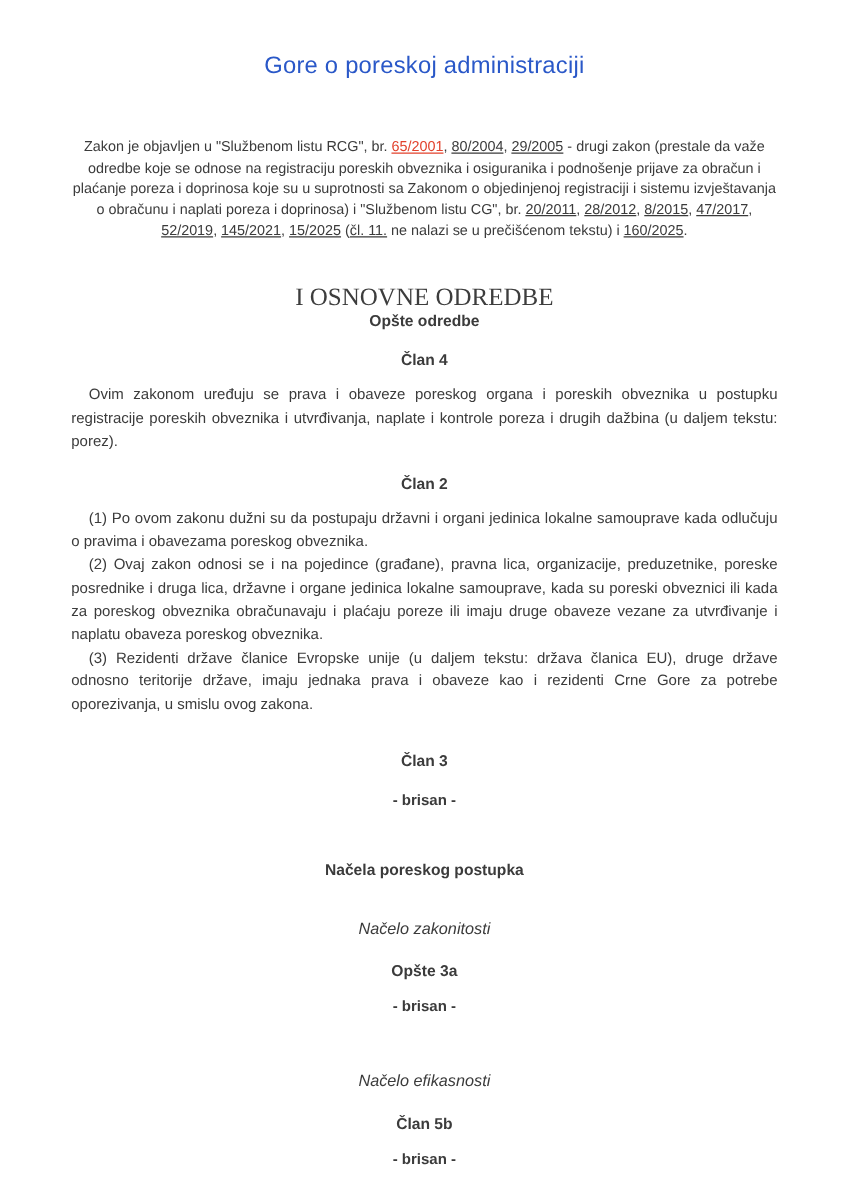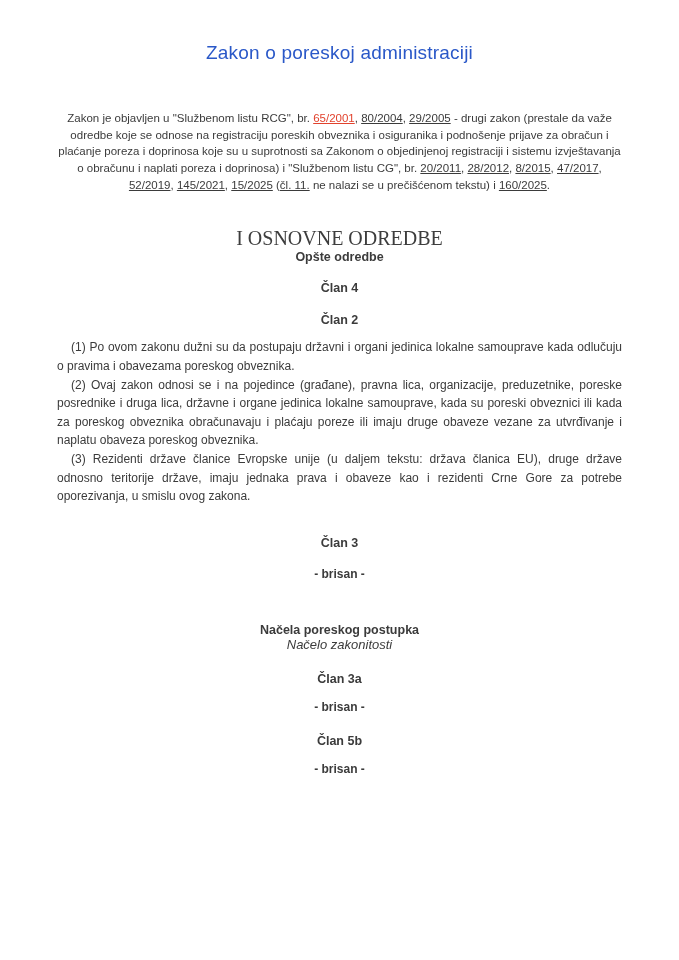--- a/index.html
+++ b/index.html
@@ -73,49 +73,51 @@
     font-style: italic;
     font-weight: 400;
   }
   
   .mt-11 { margin-top: 11px; }
   .mt-14 { margin-top: 14px; }
   .mt-17 { margin-top: 17px; }
   .mt-18 { margin-top: 18px; }
   .mt-20 { margin-top: 20px; }
   .mt-30 { margin-top: 30px; }
-  .mt-32 { }
+  .mt-32 { margin-top: 32px; }
   .mt-42 { margin-top: 42px; }
   .mt-45 { margin-top: 45px; }
 </style>
 </head>
 <body>
 
 <div class="page">
 
-  <h1 class="doc-title">Zakon o poreskoj administraciji</h1>
+  <h1 class="doc-title">Gore o poreskoj administraciji</h1>
 
   <p class="intro"><span>Zakon je objavljen u "Službenom listu RCG", br. </span><a class="lnk red">65/2001</a><span>, </span><a class="lnk">80/2004</a><span>, </span><a class="lnk">29/2005</a><span> - drugi zakon (prestale da važe odredbe koje se odnose na registraciju poreskih obveznika i osiguranika i podnošenje prijave za obračun i plaćanje poreza i doprinosa koje su u suprotnosti sa Zakonom o objedinjenoj registraciji i sistemu izvještavanja o obračunu i naplati poreza i doprinosa) i "Službenom listu CG", br. </span><a class="lnk">20/2011</a><span>, </span><a class="lnk">28/2012</a><span>, </span><a class="lnk">8/2015</a><span>, </span><a class="lnk">47/2017</a><span>, </span><a class="lnk">52/2019</a><span>, </span><a class="lnk">145/2021</a><span>, </span><a class="lnk">15/2025</a><span> (</span><a class="lnk">čl. 11.</a><span> ne nalazi se u prečišćenom tekstu) i </span><a class="lnk">160/2025</a><span>.</span></p>
 
   <h2 class="section-heading">I OSNOVNE ODREDBE</h2>
 
   <h3 class="sub-heading">Opšte odredbe</h3>
 
   <h4 class="clan mt-17">Član 4</h4>
+  <p class="body-p mt-11">Ovim zakonom uređuju se prava i obaveze poreskog organa i poreskih obveznika u postupku registracije poreskih obveznika i utvrđivanja, naplate i kontrole poreza i drugih dažbina (u daljem tekstu: porez).</p>
 
   <h4 class="clan mt-18">Član 2</h4>
   <p class="body-p mt-11">(1) Po ovom zakonu dužni su da postupaju državni i organi jedinica lokalne samouprave kada odlučuju o pravima i obavezama poreskog obveznika.</p>
   <p class="body-p">(2) Ovaj zakon odnosi se i na pojedince (građane), pravna lica, organizacije, preduzetnike, poreske posrednike i druga lica, državne i organe jedinica lokalne samouprave, kada su poreski obveznici ili kada za poreskog obveznika obračunavaju i plaćaju poreze ili imaju druge obaveze vezane za utvrđivanje i naplatu obaveza poreskog obveznika.</p>
   <p class="body-p">(3) Rezidenti države članice Evropske unije (u daljem tekstu: država članica EU), druge države odnosno teritorije države, imaju jednaka prava i obaveze kao i rezidenti Crne Gore za potrebe oporezivanja, u smislu ovog zakona.</p>
 
   <h4 class="clan mt-30">Član 3</h4>
   <p class="brisan mt-17">- brisan -</p>
 
   <h3 class="sub-heading mt-42">Načela poreskog postupka</h3>
 
   <p class="italic-heading mt-32">Načelo zakonitosti</p>
-  <h4 class="clan mt-20">Član 3a</h4>
+  <h4 class="clan mt-20">Opšte 3a</h4>
   <p class="brisan mt-14">- brisan -</p>
 
+  <p class="italic-heading mt-45">Načelo efikasnosti</p>
   <h4 class="clan mt-20">Član 5b</h4>
   <p class="brisan mt-14">- brisan -</p>
 
 </div>
 
 </body></html>

